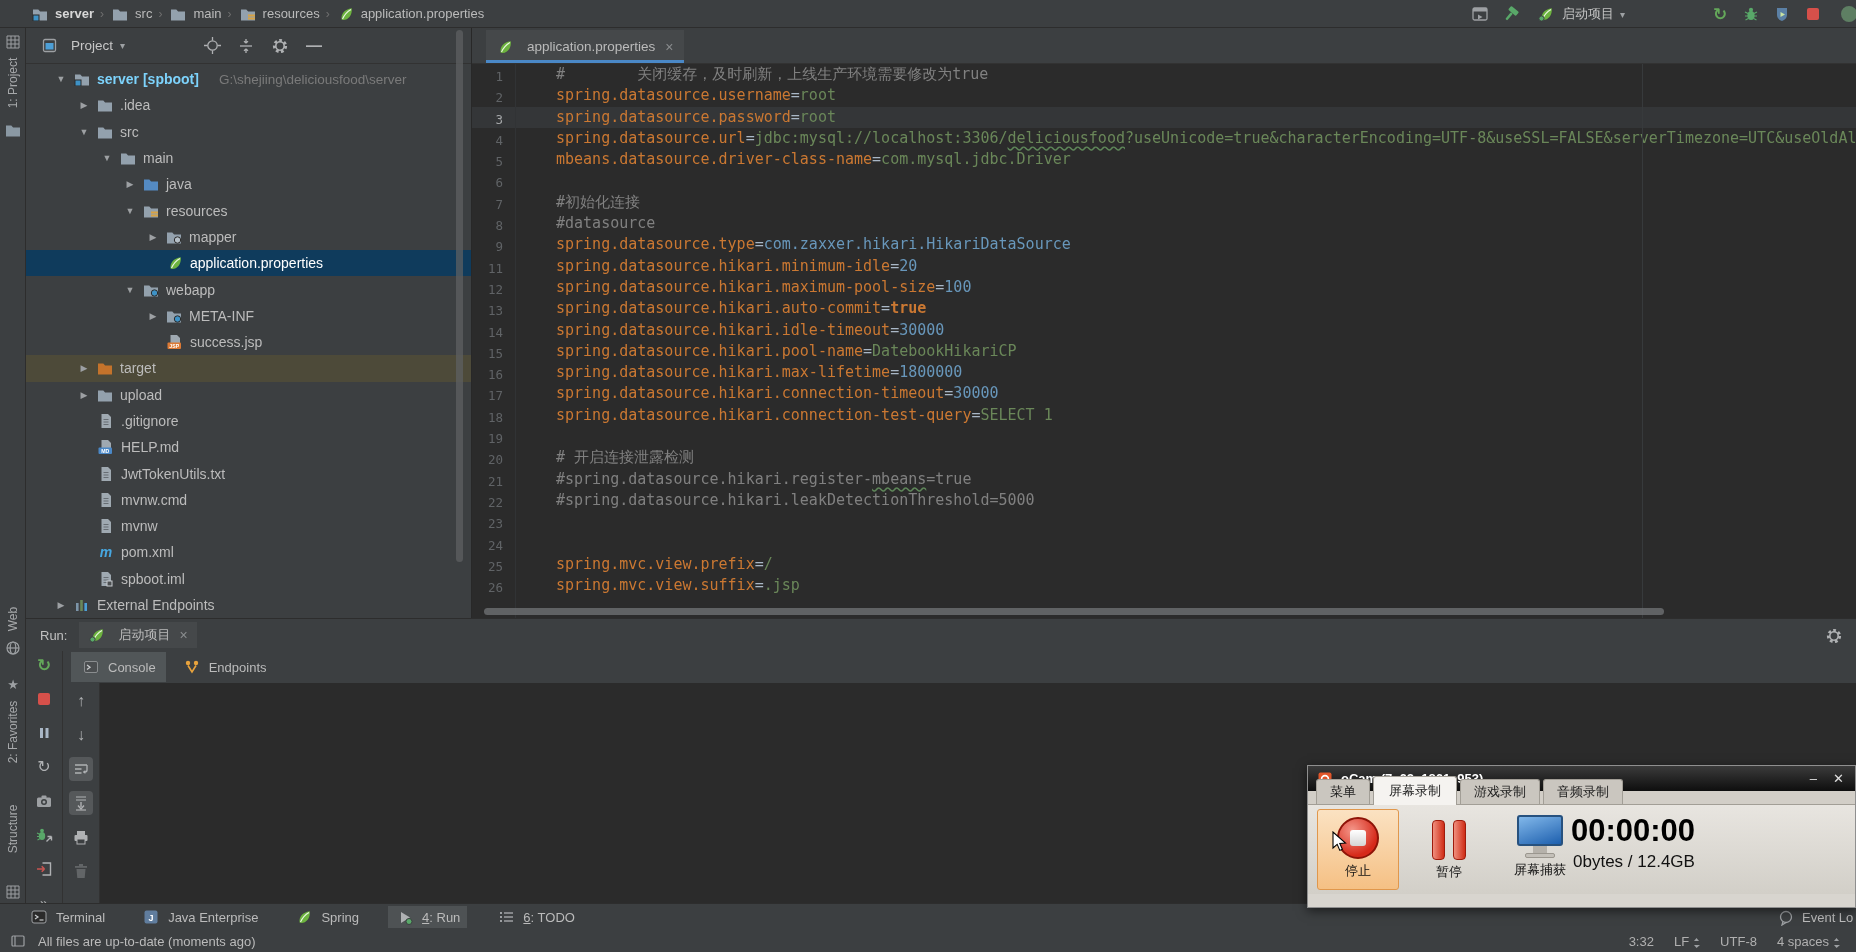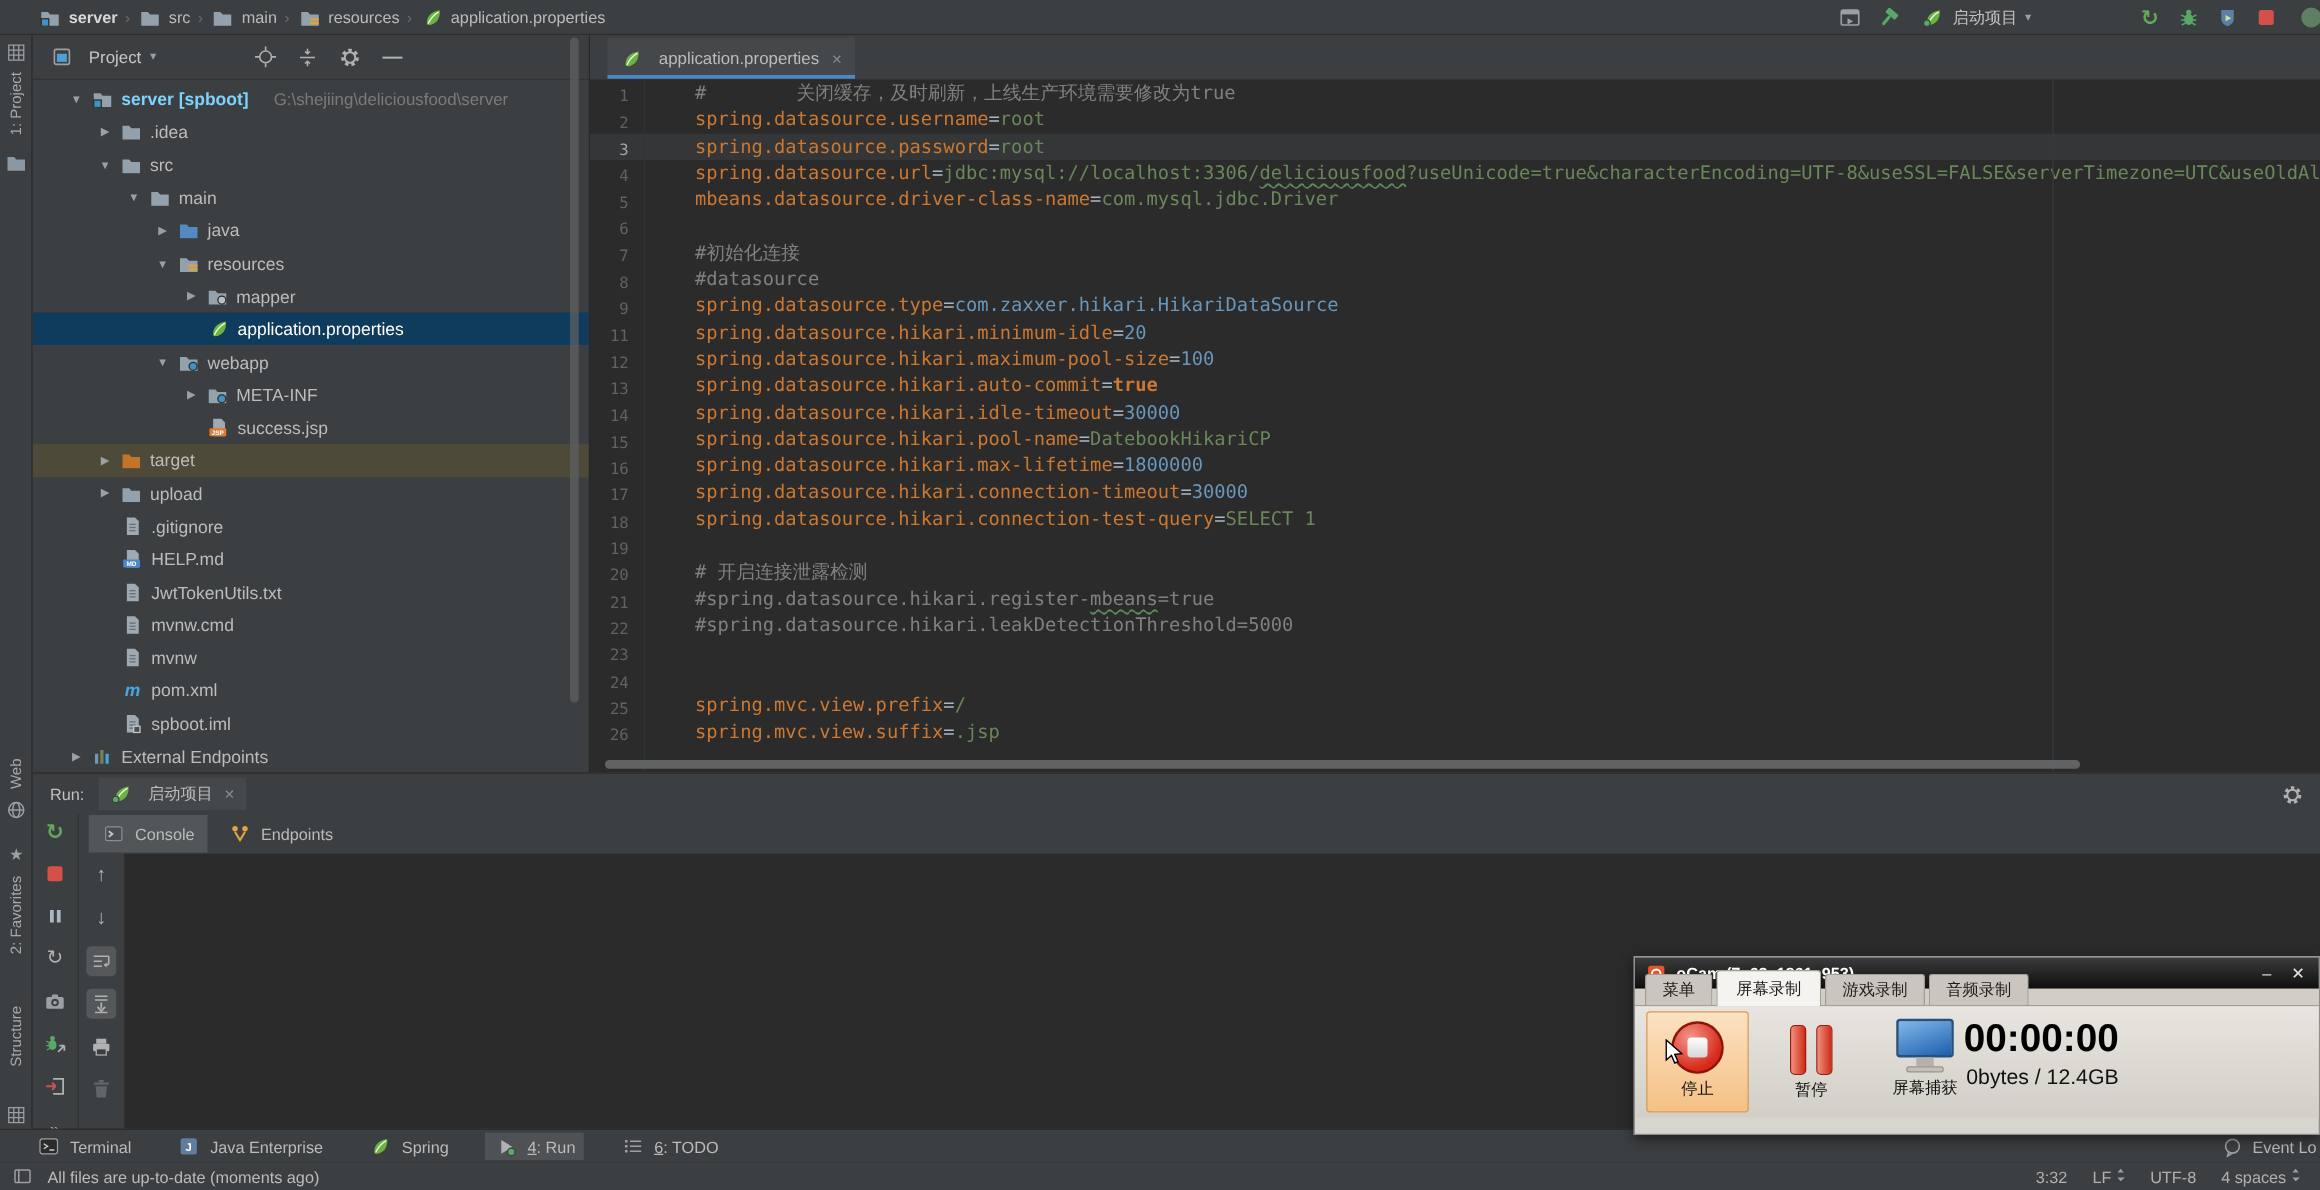--- a/index.html
+++ b/index.html
@@ -83,21 +83,21 @@
   .ric.toggled{background:#55585a;border-radius:4px}
   .ric.disabled{opacity:.45}
 
   
   #bottombar{position:absolute;left:0;right:0;bottom:22px;height:27px;background:#3c3f41;border-top:1px solid #2d2d2d;display:flex;align-items:center;padding-left:22px;gap:22px}
   .bb-item{display:flex;align-items:center;gap:7px;color:#bbb;height:22px;padding:0 7px;cursor:pointer;white-space:nowrap}
   .bb-item.active{background:#4e5254}
   #eventlog{position:absolute;right:0;top:0;height:27px;width:80px;overflow:hidden;display:flex;align-items:center;gap:6px;color:#bbb}
   #statusbar{position:absolute;left:0;right:0;bottom:0;height:22px;background:#3c3f41;display:flex;align-items:center;padding:0 8px;gap:10px;color:#bbb}
   #sb-right{margin-left:auto;display:flex;gap:20px;align-items:center;padding-right:8px;color:#b0b0b0}
-  .sb-item{display:flex;align-items:flex-start;gap:4px}
+  .sb-item{display:flex;align-items:flex-end;gap:4px}
 
   
   #ocam{position:absolute;left:1307px;top:765px;width:549px;height:143px;z-index:50;border:1px solid #8f8f8f;background:#d8d5cf;box-shadow:0 3px 10px rgba(0,0,0,.55)}
   .ocam-title{height:25px;background:linear-gradient(#3b3b3b,#0e0e0e);display:flex;align-items:center;padding:0 7px;gap:6px;color:#fff;font-weight:bold;font-size:13px}
   .ocam-ctrl{margin-left:auto;display:flex;gap:16px;color:#e0e0e0;font-weight:normal;font-size:13px;padding-right:4px}
   .ocam-ctrl span{cursor:pointer}
   .ocam-tabs{height:14px;display:flex;align-items:flex-end;padding-left:8px;gap:3px;background:#d2cec7;border-bottom:1px solid #a29e96}
   .otab{padding:3px 13px;background:#cac6bf;border:1px solid #a29e96;border-bottom:none;border-radius:3px 3px 0 0;color:#1d1d1d;font-size:13px;cursor:pointer}
   .otab.active{background:#f5f3f0;padding:5px 15px;margin-bottom:-1px}
   .ocam-body{position:relative;height:89px;background:linear-gradient(#e8e5e0,#d2cfc8)}

